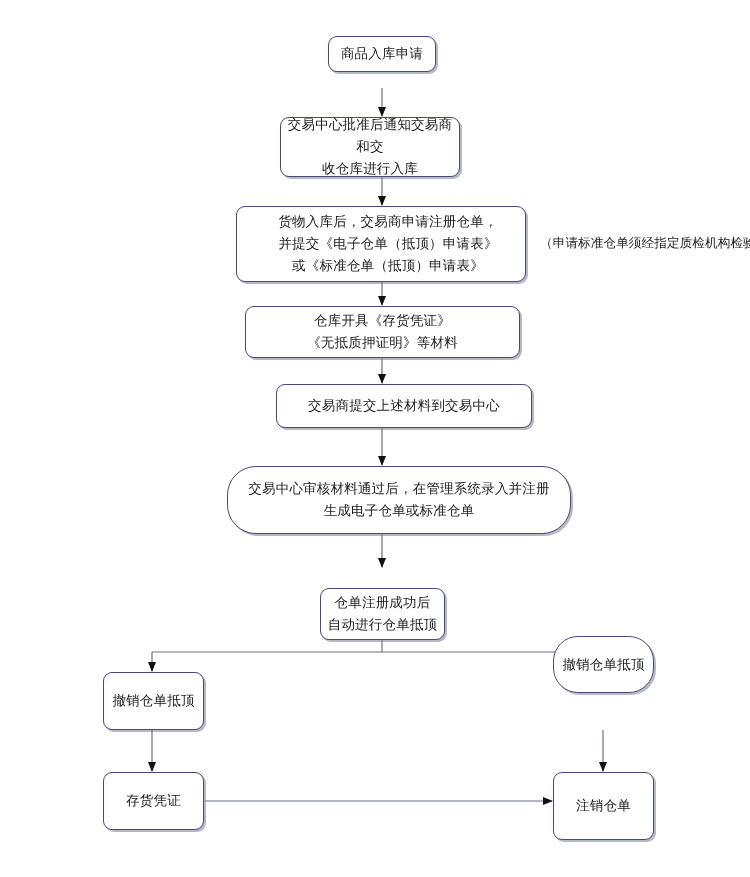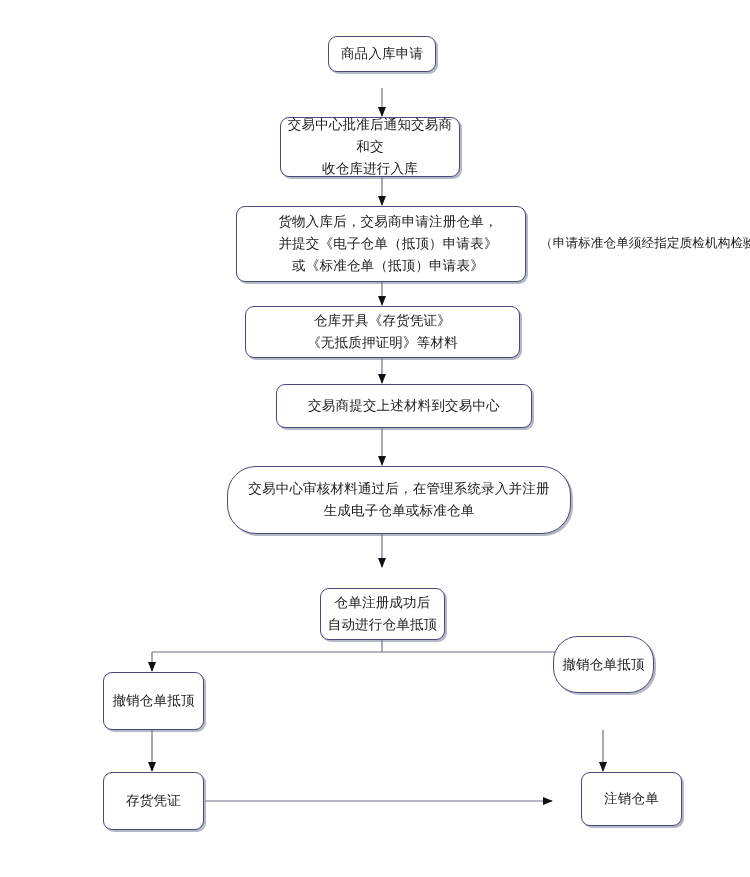--- a/index.html
+++ b/index.html
@@ -137,19 +137,19 @@
   </div>
 
   <div class="node" style="left:553px; top:636px; width:101px; height:57px;border-radius:25px;">
     <span class="node-text">撤销仓单抵顶</span>
   </div>
 
   <div class="node" style="left:103px; top:772px; width:101px; height:58px;">
     <span class="node-text">存货凭证</span>
   </div>
 
-  <div class="node" style="left:581px; top:772px; width:101px; height:54px;">
+  <div class="node" style="left:553px; top:772px; width:101px; height:68px;">
     <span class="node-text">注销仓单</span>
   </div>
 
   <div class="annotation" style="left:540px; top:234px;">（申请标准仓单须经指定质检机构检验）</div>
 
 </div>
 
 </body></html>

